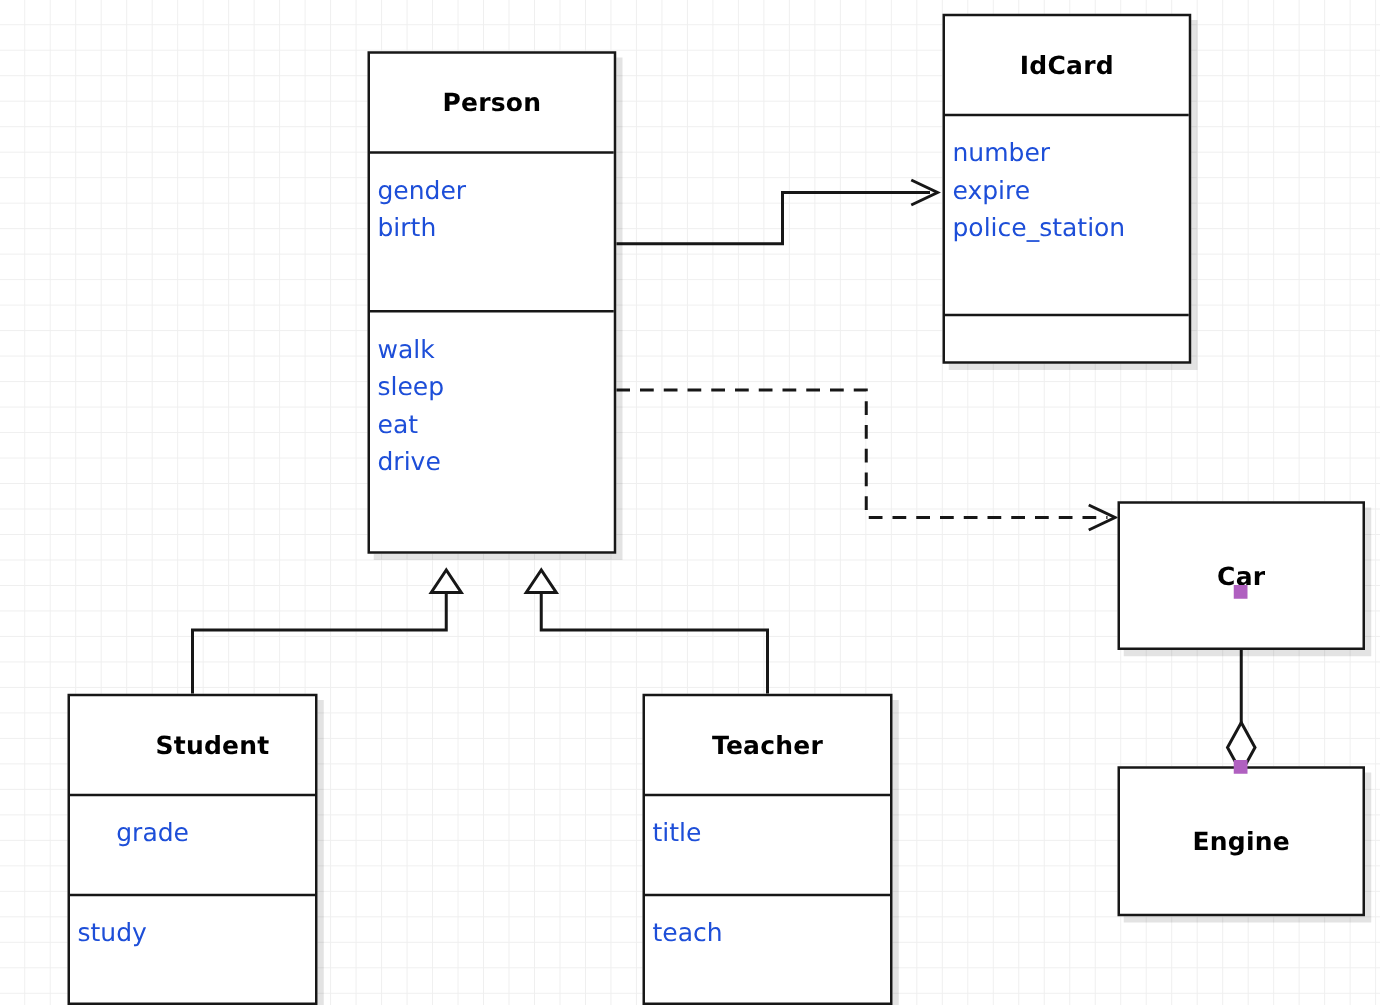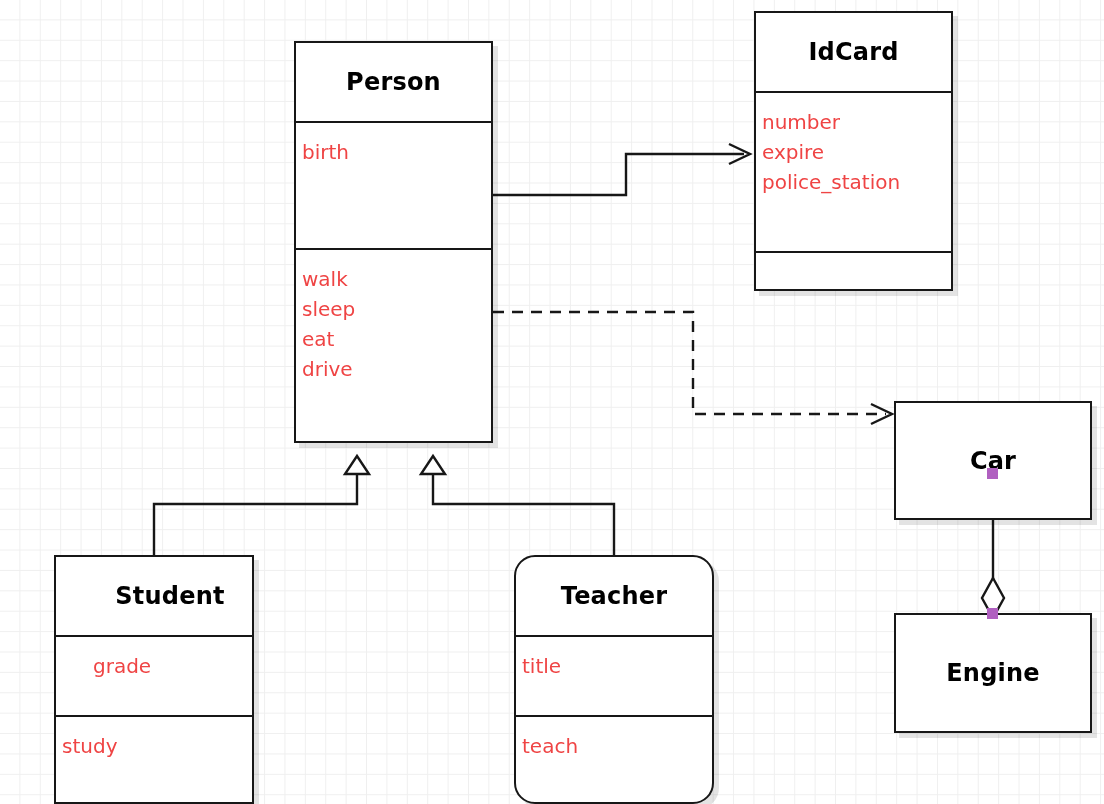--- a/index.html
+++ b/index.html
@@ -32,35 +32,35 @@
     position: absolute;
     box-sizing: border-box;
     background: #ffffff;
     border: 2px solid #171717;
     box-shadow: 5px 5px 0 0 rgba(0,0,0,0.11);
     z-index: 5;
   }
   .uml-title {
     box-sizing: border-box;
     font-weight: bold;
-    font-size: 24px;
+    font-size: 20px;
     color: #000000;
     text-align: center;
     display: flex;
     align-items: center;
     justify-content: center;
     letter-spacing: 0.2px;
   }
   .uml-compartment {
     box-sizing: border-box;
     border-top: 2px solid #171717;
     padding: 14px 6px 6px 6px;
     font-size: 20px;
     line-height: 30px;
-    color: #ef4444;
+    color: #1d4ed8;
   }
   .uml-row {
     white-space: nowrap;
   }
   .handle {
     position: absolute;
     width: 11px;
     height: 11px;
     background: #b060c0;
     z-index: 20;
@@ -106,20 +106,21 @@
     
     <g>
       <path d="M 993 474 L 993 580" fill="none" stroke="#171717" stroke-width="2.4"></path>
       <polygon points="993,578 1004,598 993,618 982,598" fill="#ffffff" stroke="#171717" stroke-width="2.4" stroke-linejoin="miter"></polygon>
     </g>
   </svg>
 
   <div class="uml-class" style="left:294px; top:41px; width:199px; height:402px;">
     <div class="uml-title" style="height:78px;">Person</div>
     <div class="uml-compartment" style="height:127px;">
+      <div class="uml-row">gender</div>
       <div class="uml-row">birth</div>
     </div>
     <div class="uml-compartment" style="height:237px;">
       <div class="uml-row">walk</div>
       <div class="uml-row">sleep</div>
       <div class="uml-row">eat</div>
       <div class="uml-row">drive</div>
     </div>
   </div>
 
@@ -144,21 +145,21 @@
   <div class="uml-class" style="left:54px; top:555px; width:200px; height:249px;">
     <div class="uml-title" style="height:78px;margin-left:32px;">Student</div>
     <div class="uml-compartment" style="height:80px;padding-left:37px;">
       <div class="uml-row">grade</div>
     </div>
     <div class="uml-compartment" style="height:91px;">
       <div class="uml-row">study</div>
     </div>
   </div>
 
-  <div class="uml-class" style="left:514px; top:555px; width:200px; height:249px;border-radius:21px;">
+  <div class="uml-class" style="left:514px; top:555px; width:200px; height:249px;">
     <div class="uml-title" style="height:78px;">Teacher</div>
     <div class="uml-compartment" style="height:80px;">
       <div class="uml-row">title</div>
     </div>
     <div class="uml-compartment" style="height:91px;">
       <div class="uml-row">teach</div>
     </div>
   </div>
 
   <div class="handle" style="left:987px; top:468px;"></div>

